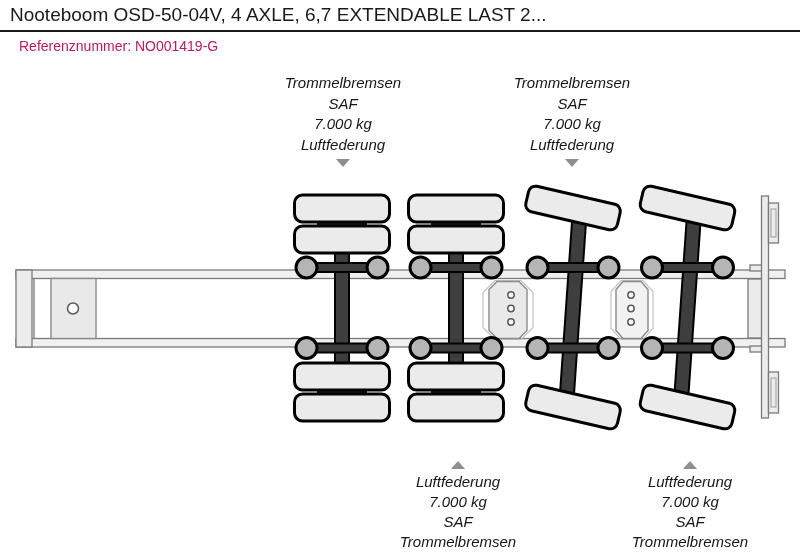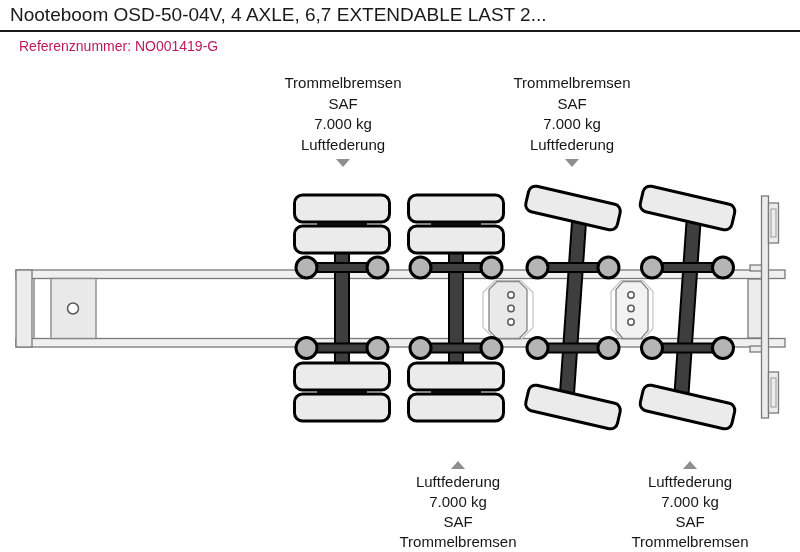--- a/index.html
+++ b/index.html
@@ -10,21 +10,21 @@
   .title{
     position:absolute;left:10px;top:0;width:788px;height:29px;
     font-size:19px;line-height:29px;color:#1a1a1a;white-space:nowrap;overflow:hidden;
   }
   .rule{position:absolute;left:0;top:30px;width:800px;height:2px;background:#1a1a1a;}
   .ref{position:absolute;left:19px;top:37px;font-size:14px;line-height:18px;color:#be185d;}
   .ann{
     position:absolute;width:240px;text-align:center;font-size:15px;line-height:20.5px;color:#161616;
   }
   .ann.bottom{line-height:20px;}
-  .ann .line{display:block;}
+  .ann .line{display:block;font-style:italic;}
   .arrow-down{
     width:0;height:0;margin:3.5px auto 0 auto;
     border-left:7px solid transparent;border-right:7px solid transparent;
     border-top:8px solid #8e8e8e;
   }
   .arrow-up{
     width:0;height:0;margin:0 auto 3px auto;
     border-left:7px solid transparent;border-right:7px solid transparent;
     border-bottom:8px solid #8e8e8e;
   }

